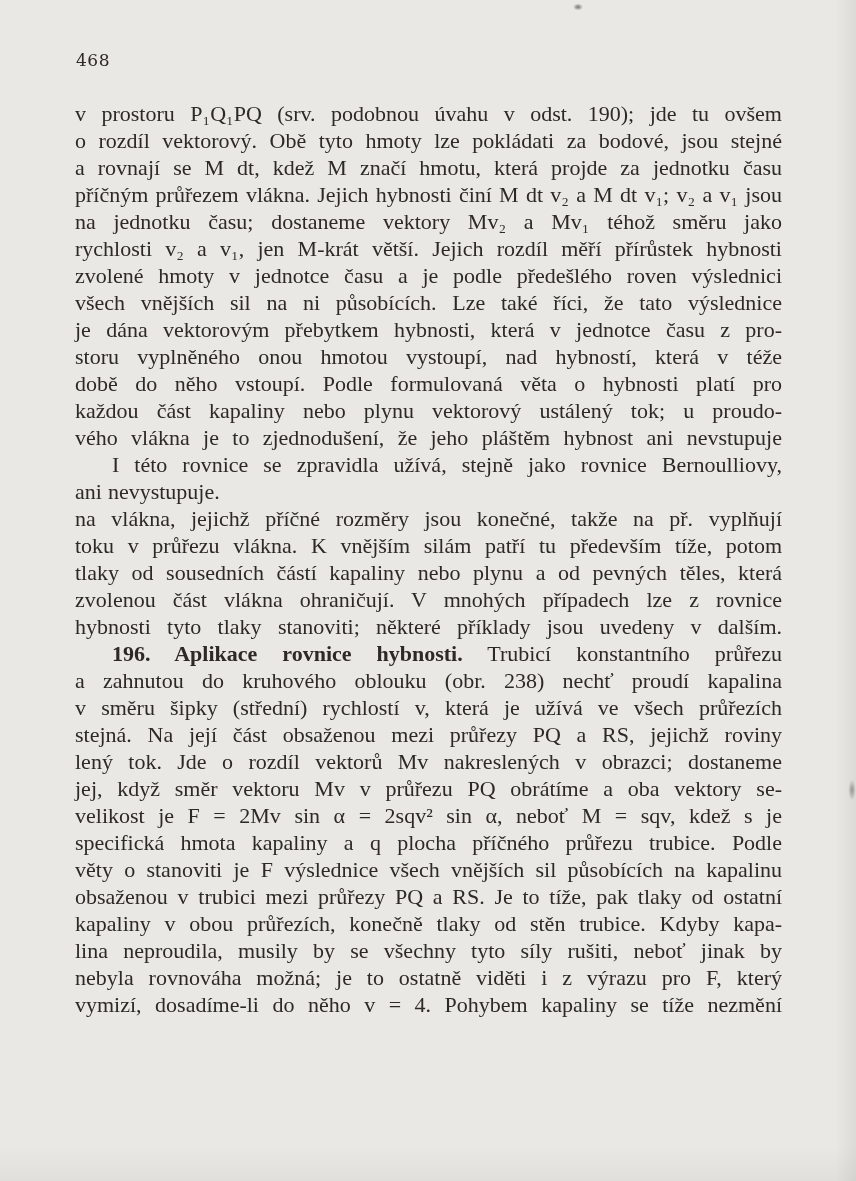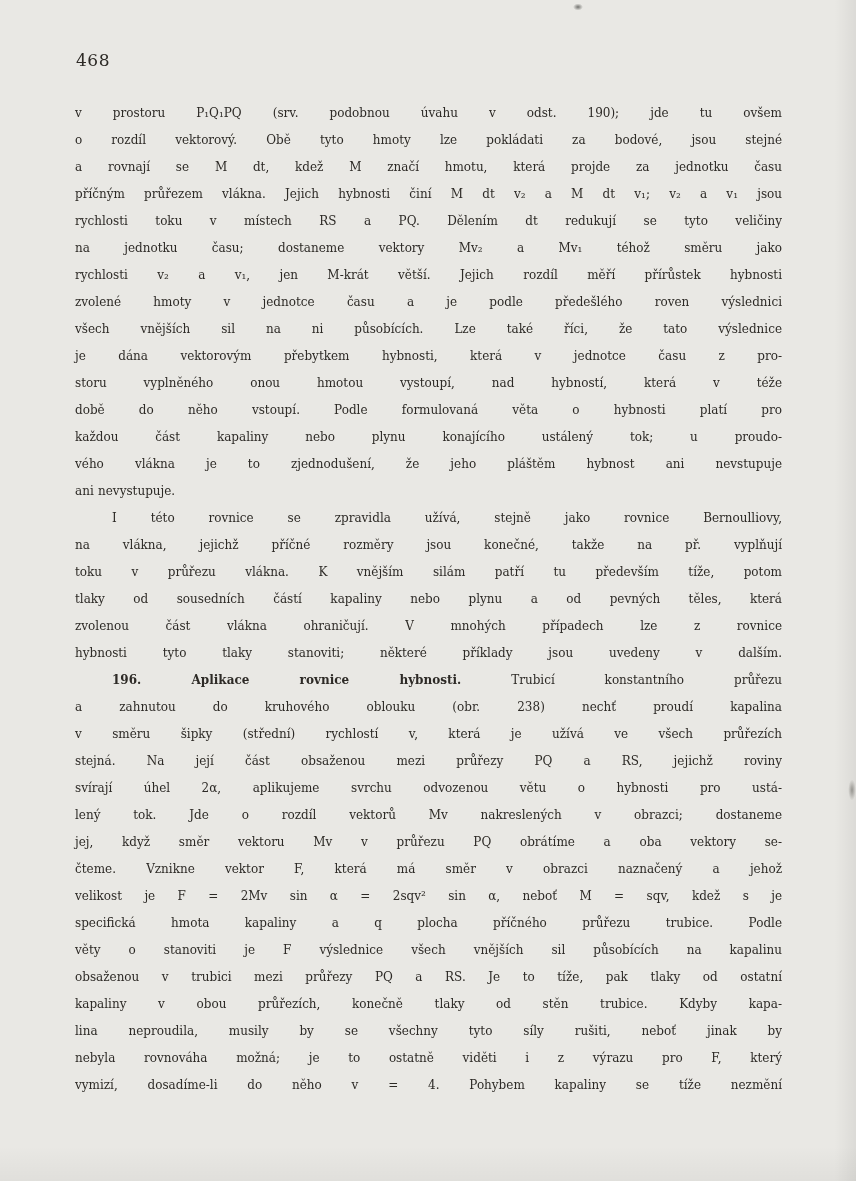--- a/index.html
+++ b/index.html
@@ -32,26 +32,27 @@
     font-size: 17px;
     letter-spacing: 0.5px;
   }
   .text-block {
     position: absolute;
     left: 75px;
     top: 100px;
     width: 707px;
   }
   .line {
-    font-size: 12px;
+    font-size: 22px;
     line-height: 27px;
     height: 27px;
     text-align: justify;
     text-align-last: justify;
     word-spacing: 0.5px;
+    font-family: Liberation Serif, serif;
   }
   .line.last {
     text-align-last: left;
   }
   .line.indent {
     text-indent: 37px;
   }
   .lead {
     font-weight: bold;
   }
@@ -59,45 +60,42 @@
 </head>
 <body>
 
 <div class="page">
   <div class="page-number">468</div>
   <div class="text-block">
       <div class="line">v prostoru P₁Q₁PQ (srv. podobnou úvahu v odst. 190); jde tu ovšem</div>
       <div class="line">o rozdíl vektorový. Obě tyto hmoty lze pokládati za bodové, jsou stejné</div>
       <div class="line">a rovnají se M dt, kdež M značí hmotu, která projde za jednotku času</div>
       <div class="line">příčným průřezem vlákna. Jejich hybnosti činí M dt v₂ a M dt v₁; v₂ a v₁ jsou</div>
-      <div class="line">rychlosti toku v místech RS a PQ. Dělením dt redukují se tyto veličiny</div>
       <div class="line">na jednotku času; dostaneme vektory Mv₂ a Mv₁ téhož směru jako</div>
       <div class="line">rychlosti v₂ a v₁, jen M-krát větší. Jejich rozdíl měří přírůstek hybnosti</div>
       <div class="line">zvolené hmoty v jednotce času a je podle předešlého roven výslednici</div>
       <div class="line">všech vnějších sil na ni působících. Lze také říci, že tato výslednice</div>
       <div class="line">je dána vektorovým přebytkem hybnosti, která v jednotce času z pro-</div>
       <div class="line">storu vyplněného onou hmotou vystoupí, nad hybností, která v téže</div>
       <div class="line">době do něho vstoupí. Podle formulovaná věta o hybnosti platí pro</div>
-      <div class="line">každou část kapaliny nebo plynu konajícího ustálený tok; u proudo-</div>
+      <div class="line">každou část kapaliny nebo plynu vektorový ustálený tok; u proudo-</div>
       <div class="line">vého vlákna je to zjednodušení, že jeho pláštěm hybnost ani nevstupuje</div>
+      <div class="line indent">I této rovnice se zpravidla užívá, stejně jako rovnice Bernoulliovy,</div>
       <div class="line last">ani nevystupuje.</div>
-      <div class="line indent">I této rovnice se zpravidla užívá, stejně jako rovnice Bernoulliovy,</div>
       <div class="line">na vlákna, jejichž příčné rozměry jsou konečné, takže na př. vyplňují</div>
       <div class="line">toku v průřezu vlákna. K vnějším silám patří tu především tíže, potom</div>
       <div class="line">tlaky od sousedních částí kapaliny nebo plynu a od pevných těles, která</div>
       <div class="line">zvolenou část vlákna ohraničují. V mnohých případech lze z rovnice</div>
       <div class="line">hybnosti tyto tlaky stanoviti; některé příklady jsou uvedeny v dalším.</div>
       <div class="line indent"><span class="lead">196. Aplikace rovnice hybnosti.</span> Trubicí konstantního průřezu</div>
       <div class="line">a zahnutou do kruhového oblouku (obr. 238) nechť proudí kapalina</div>
       <div class="line">v směru šipky (střední) rychlostí v, která je užívá ve všech průřezích</div>
       <div class="line">stejná. Na její část obsaženou mezi průřezy PQ a RS, jejichž roviny</div>
-      <div class="line">svírají úhel 2α, aplikujeme svrchu odvozenou větu o hybnosti pro ustá-</div>
       <div class="line">lený tok. Jde o rozdíl vektorů Mv nakreslených v obrazci; dostaneme</div>
       <div class="line">jej, když směr vektoru Mv v průřezu PQ obrátíme a oba vektory se-</div>
-      <div class="line">čteme. Vznikne vektor F, která má směr v obrazci naznačený a jehož</div>
       <div class="line">velikost je F = 2Mv sin α = 2sqv² sin α, neboť M = sqv, kdež s je</div>
       <div class="line">specifická hmota kapaliny a q plocha příčného průřezu trubice. Podle</div>
       <div class="line">věty o stanoviti je F výslednice všech vnějších sil působících na kapalinu</div>
       <div class="line">obsaženou v trubici mezi průřezy PQ a RS. Je to tíže, pak tlaky od ostatní</div>
       <div class="line">kapaliny v obou průřezích, konečně tlaky od stěn trubice. Kdyby kapa-</div>
       <div class="line">lina neproudila, musily by se všechny tyto síly rušiti, neboť jinak by</div>
       <div class="line">nebyla rovnováha možná; je to ostatně viděti i z výrazu pro F, který</div>
       <div class="line">vymizí, dosadíme-li do něho v = 4. Pohybem kapaliny se tíže nezmění</div>
     </div>
 </div>

